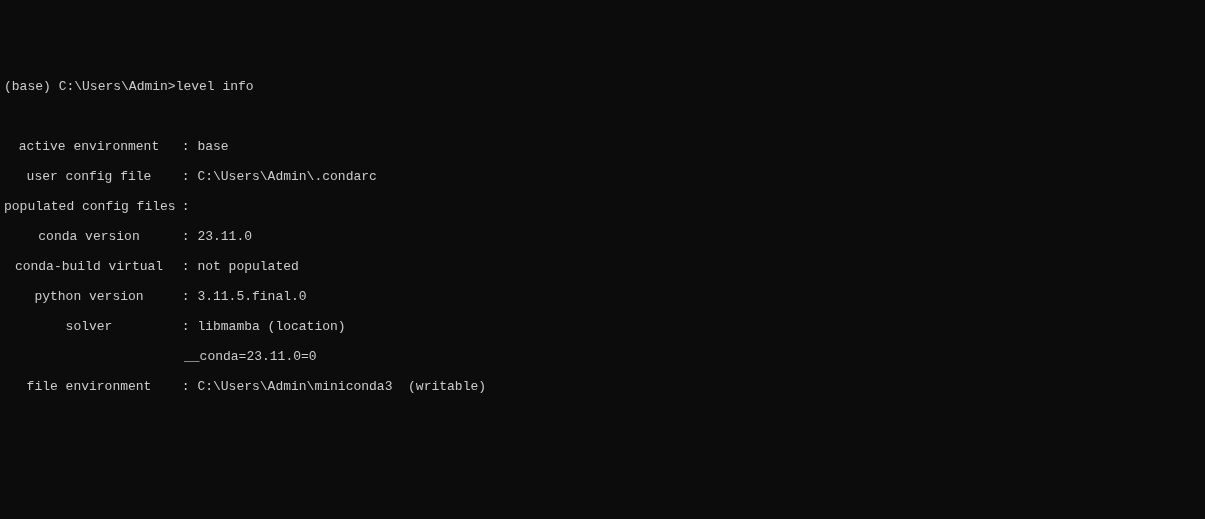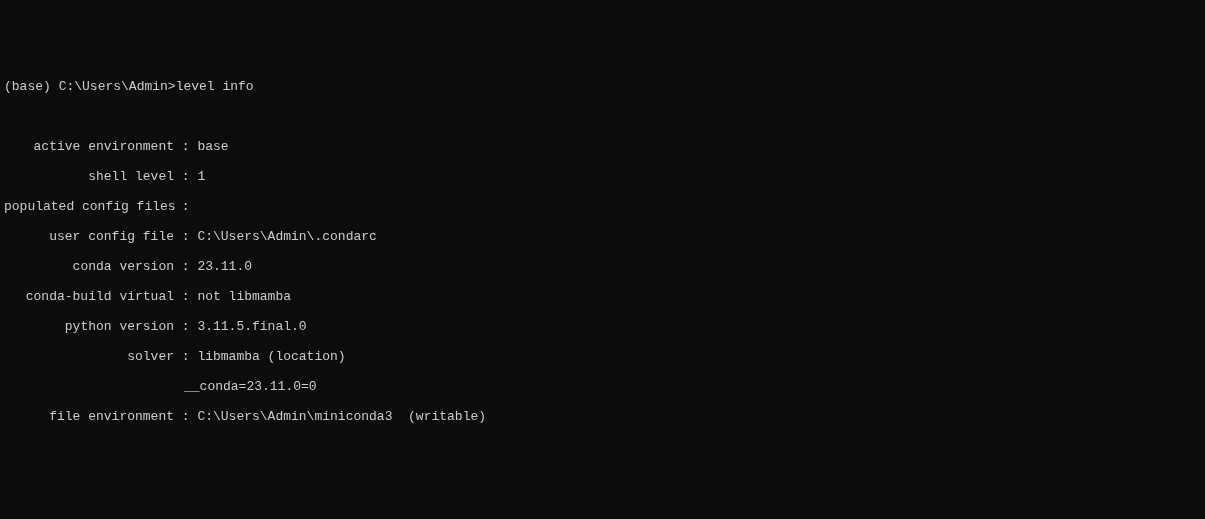--- a/index.html
+++ b/index.html
@@ -24,21 +24,21 @@
     }
     .prompt-line {
       white-space: pre;
     }
     .info-line {
       white-space: pre;
     }
     .label {
       display: inline-block;
       width: 170px;
-      text-align: right;
+      text-align: center;
     }
     .sep {
       display: inline;
     }
     .val {
       display: inline;
     }
     .continuation {
       display: inline-block;
       width: 180px;
@@ -46,25 +46,24 @@
   </style>
 </head>
 <body>
 
 
 
 <div class="terminal">
 <div class="prompt-line"><span>(base)</span> <span>C:\Users\Admin&gt;</span><span>level info</span></div>
 <div class="info-line"> </div>
 <div class="info-line"><span class="label">active environment</span><span class="sep"> : </span><span class="val">base</span></div>
-<div class="info-line"><span class="label">shell level</span><span class="sep"> : </span><span class="val">1</span></div>
+<div class="info-line"><span class="label">user config file</span><span class="sep"> : </span><span class="val">C:\Users\Admin\.condarc</span></div>
 <div class="info-line"><span class="label">populated config files</span><span class="sep"> :</span><span class="val"></span></div>
-<div class="info-line"><span class="label">user config file</span><span class="sep"> : </span><span class="val">C:\Users\Admin\.condarc</span></div>
 <div class="info-line"><span class="label">conda version</span><span class="sep"> : </span><span class="val">23.11.0</span></div>
-<div class="info-line"><span class="label">conda-build virtual</span><span class="sep"> : </span><span class="val">not libmamba</span></div>
+<div class="info-line"><span class="label">conda-build virtual</span><span class="sep"> : </span><span class="val">not populated</span></div>
 <div class="info-line"><span class="label">python version</span><span class="sep"> : </span><span class="val">3.11.5.final.0</span></div>
 <div class="info-line"><span class="label">solver</span><span class="sep"> : </span><span class="val">libmamba (location)</span></div>
 <div class="info-line"><span class="continuation"></span><span class="val">__conda=23.11.0=0</span></div>
 <div class="info-line"><span class="label">file environment</span><span class="sep"> : </span><span class="val">C:\Users\Admin\miniconda3  (writable)</span></div>
 
 
 
 
 
 

